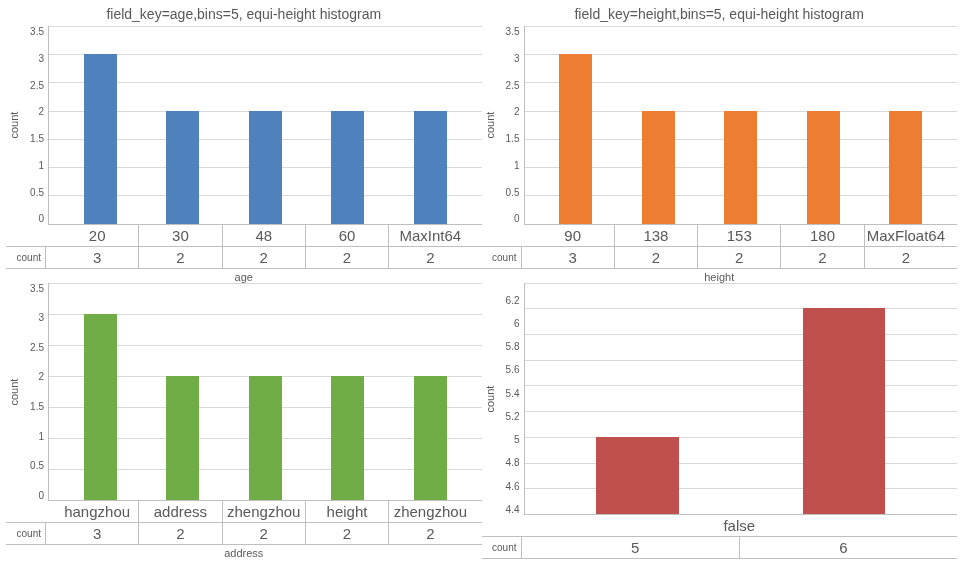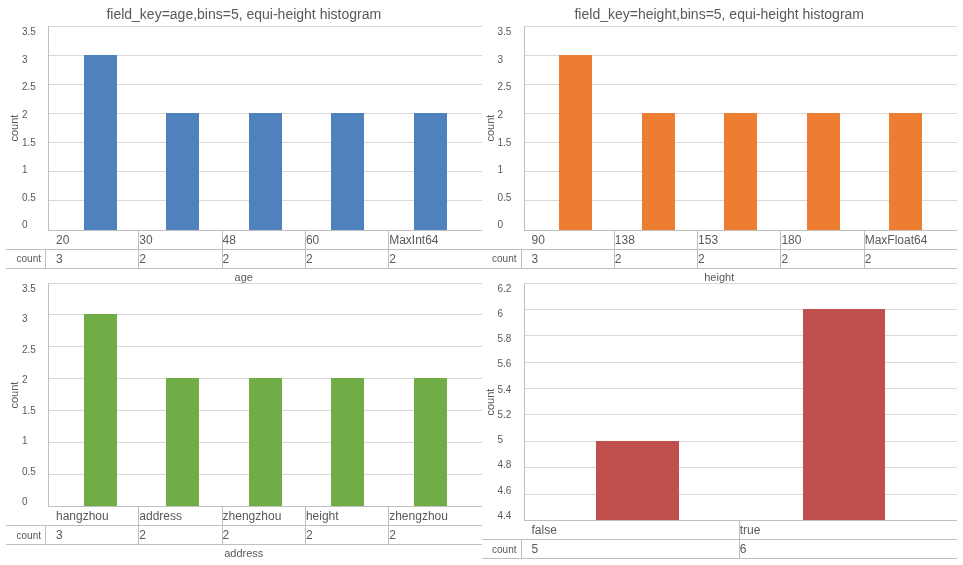--- a/index.html
+++ b/index.html
@@ -41,20 +41,21 @@
     transform: rotate(180deg);
     text-align: center;
     font-size: 11px;
     color: #595959;
     padding: 0 2px;
   }
   .yaxis {
     display: flex;
     flex-direction: column;
     justify-content: space-between;
+    align-items: flex-end;
     padding-right: 4px;
     font-size: 10px;
     color: #595959;
   }
   .plot {
     flex: 1;
     border-left: 1px solid #bfbfbf;
     border-bottom: 1px solid #bfbfbf;
     position: relative;
     display: flex;
@@ -93,21 +94,22 @@
   .cat-row .spacer, .val-row .spacer {
     flex: 0 0 auto;
   }
   .cells {
     flex: 1;
     display: flex;
     padding: 0 10px;
   }
   .cell {
     flex: 1;
-    font-size: 12px;
+    text-align: center;
+    font-size: 15px;
     padding: 2px 0;
     border-left: 1px solid #bfbfbf;
   }
   .cell:first-child { border-left: none; }
   .legend-cell {
     display: flex;
     align-items: center;
     justify-content: flex-end;
     gap: 4px;
     padding-right: 4px;
@@ -334,21 +336,21 @@
           <div class="cell">2</div>
           <div class="cell">2</div>
           <div class="cell">2</div>
         </div>
       </div>
       <div class="xlabel">address</div>
     </div>
     <div class="chart">
       <div class="plot-row">
         <div class="ylabel">count</div>
-        <div class="yaxis" style="width: 26px;">
+        <div class="yaxis" style="width: 26px; margin-top: 12px;">
           <span>6.2</span>
           <span>6</span>
           <span>5.8</span>
           <span>5.6</span>
           <span>5.4</span>
           <span>5.2</span>
           <span>5</span>
           <span>4.8</span>
           <span>4.6</span>
           <span>4.4</span>
@@ -372,21 +374,20 @@
           <div class="barwrap">
             <div class="bar c-red" style="height: 88.8889%;"></div>
           </div>
         </div>
       </div>
       <div class="cat-row">
         <div class="ylabel-spacer spacer"></div>
         <div class="spacer" style="width: 26px;"></div>
         <div class="cells">
           <div class="cell">false</div>
-          <div class="cell">true</div>
         </div>
       </div>
       <div class="val-row">
         <div class="ylabel-spacer spacer"></div>
         <div class="legend-cell spacer" style="width: 26px;">
           <span class="swatch c-red"></span>
           <span>count</span>
         </div>
         <div class="cells">
           <div class="cell">5</div>

